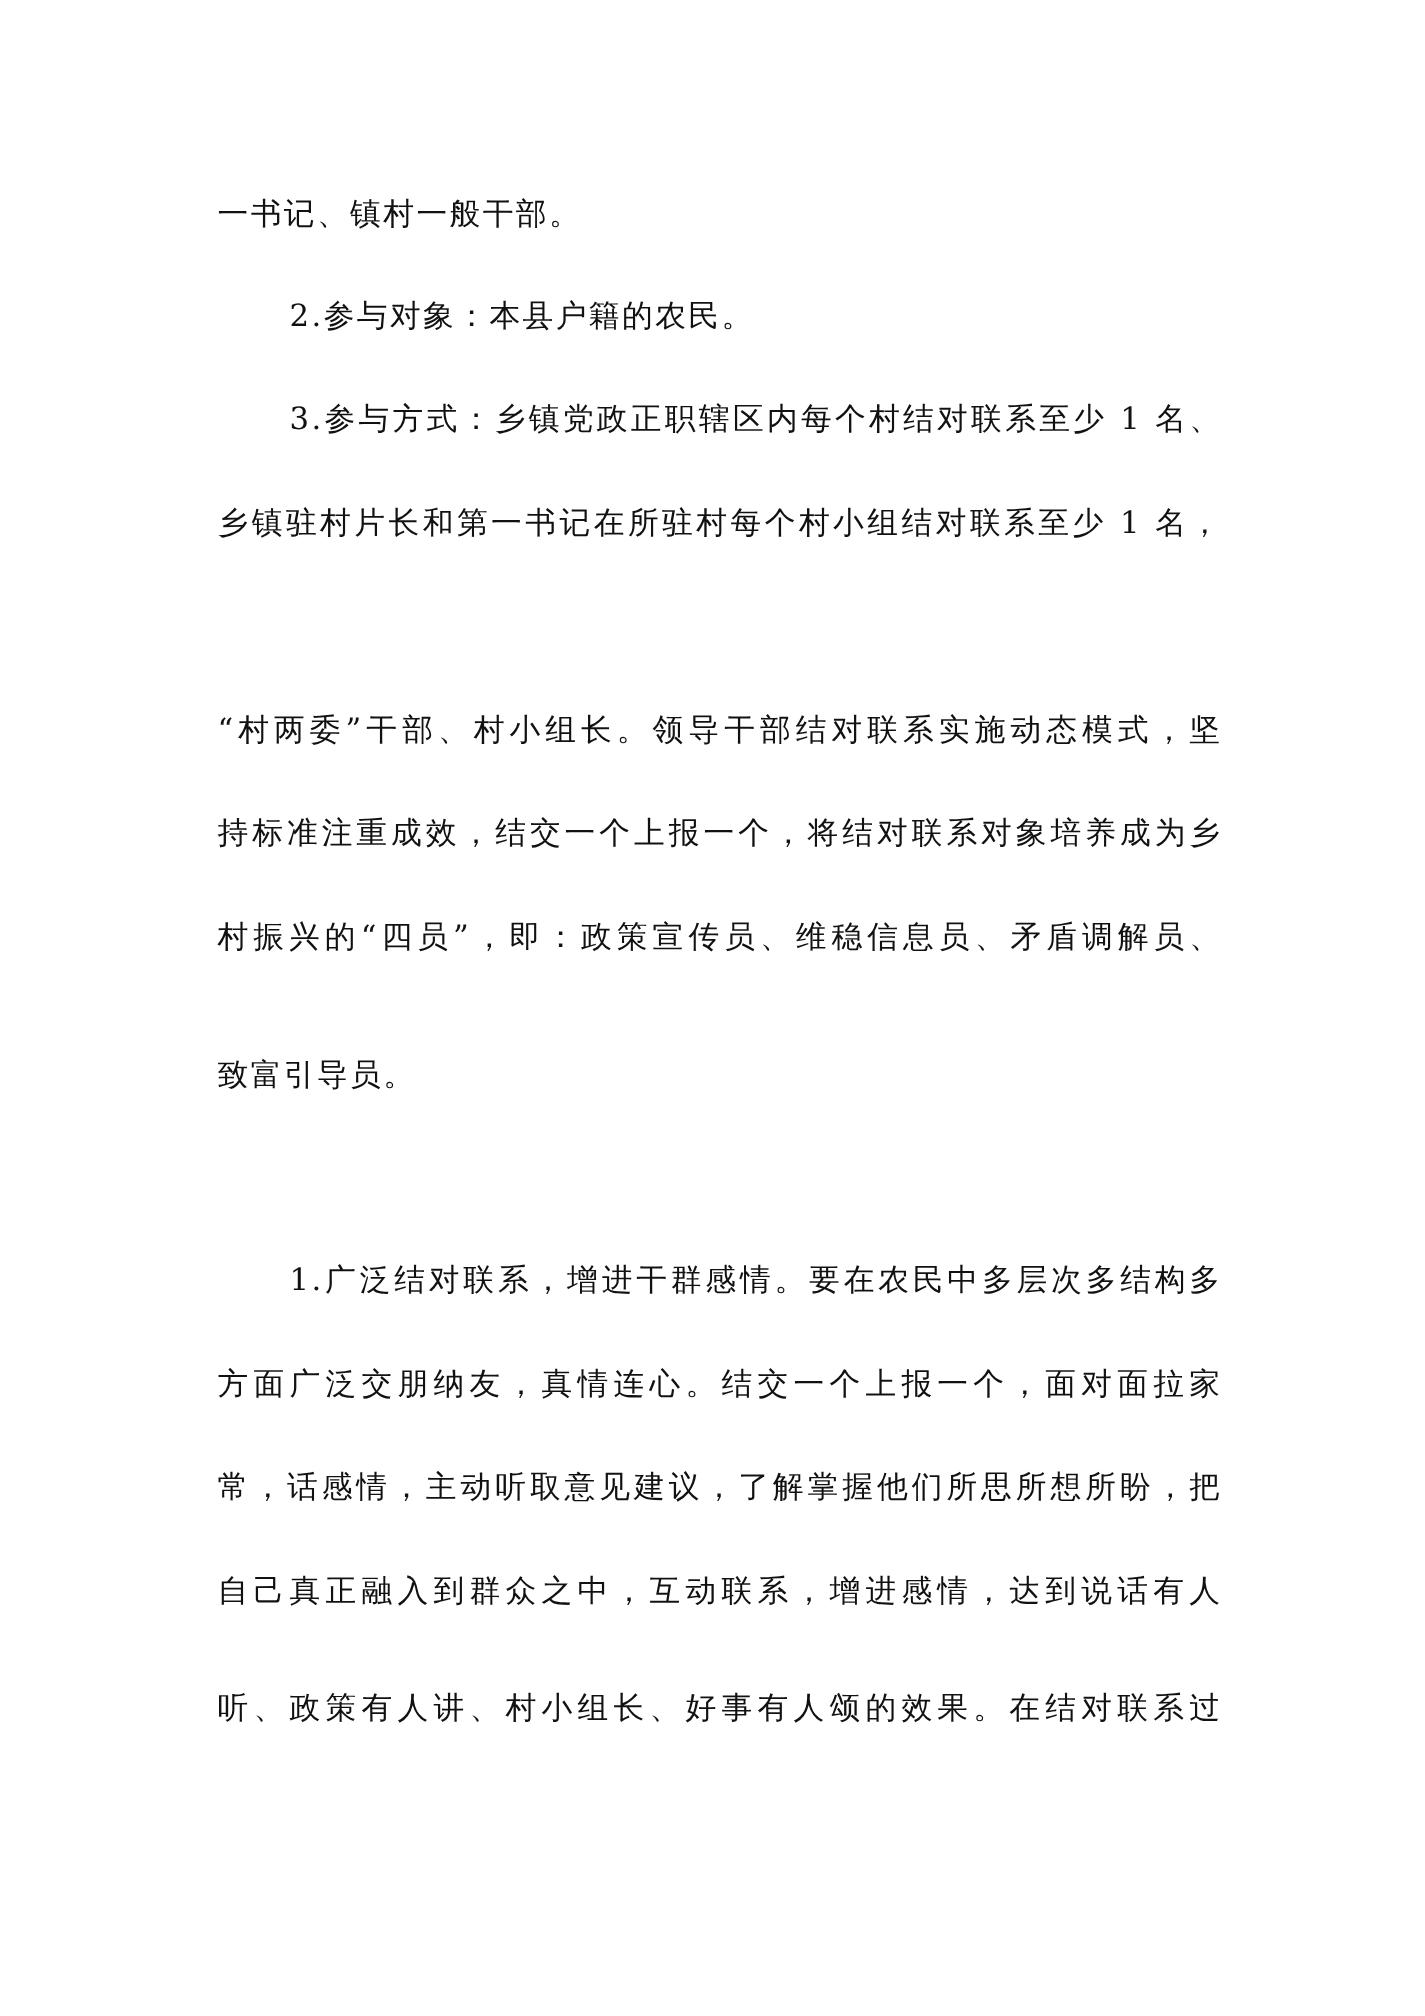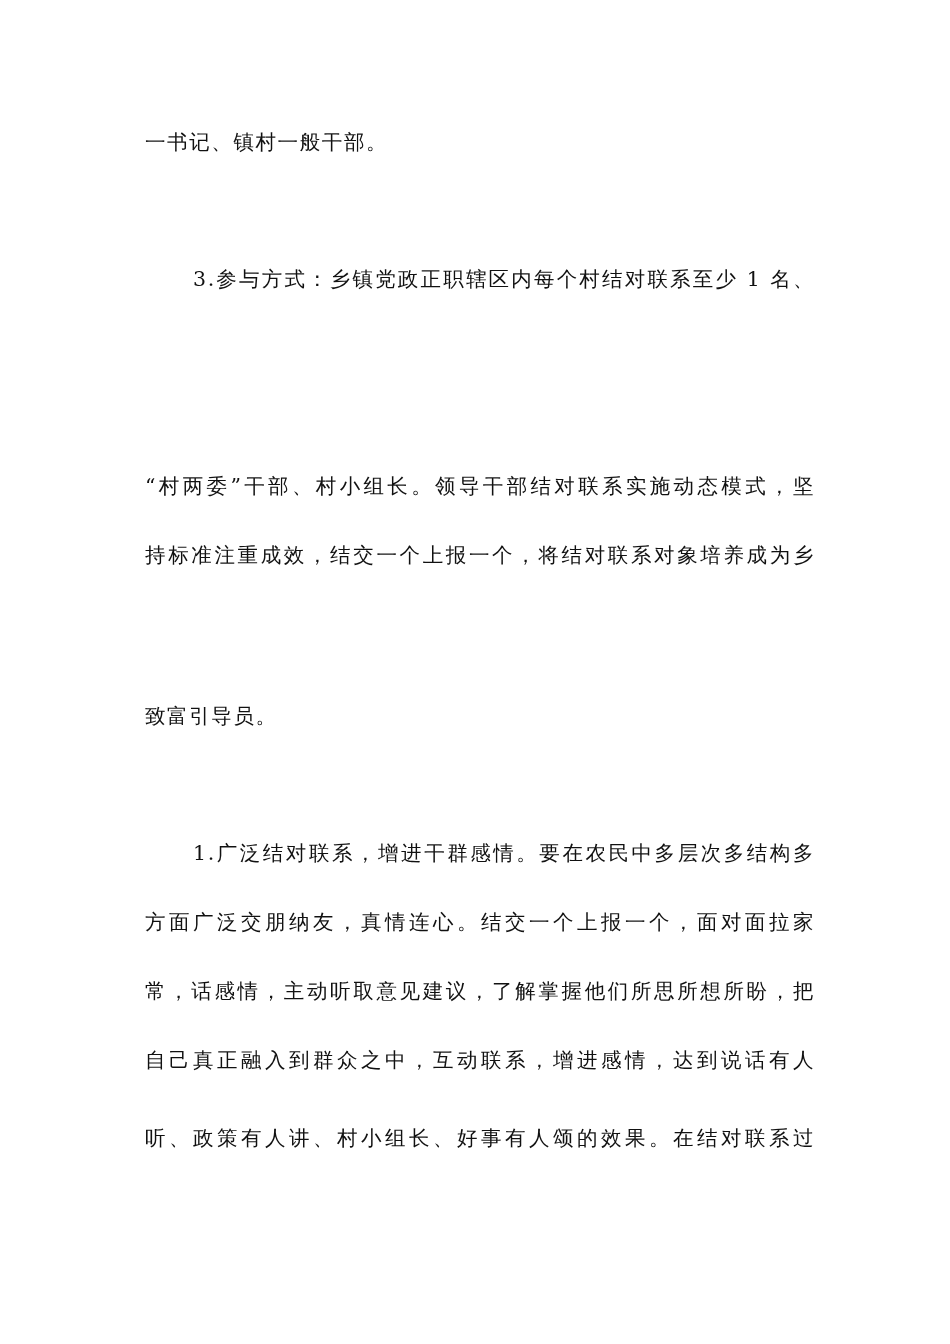--- a/index.html
+++ b/index.html
@@ -40,22 +40,25 @@
     .line.indent {
       left: 193px;
       width: 622px;
     }
   </style>
 </head>
 <body>
 
 <div class="page">
   <div class="line short" style="top:128px">一书记、镇村一般干部。</div>
+  <div class="line short indent" style="top:196px">2.参与对象：本县户籍的农民。</div>
   <div class="line indent" style="top:265px">3.参与方式：乡镇党政正职辖区内每个村结对联系至少 1 名、</div>
+  <div class="line" style="top:334px">乡镇驻村片长和第一书记在所驻村每个村小组结对联系至少 1 名，</div>
   <div class="line" style="top:472px">“村两委”干部、村小组长。领导干部结对联系实施动态模式，坚</div>
   <div class="line" style="top:541px">持标准注重成效，结交一个上报一个，将结对联系对象培养成为乡</div>
+  <div class="line" style="top:610px">村振兴的“四员”，即：政策宣传员、维稳信息员、矛盾调解员、</div>
   <div class="line short" style="top:702px">致富引导员。</div>
   <div class="line indent" style="top:839px">1.广泛结对联系，增进干群感情。要在农民中多层次多结构多</div>
   <div class="line" style="top:908px">方面广泛交朋纳友，真情连心。结交一个上报一个，面对面拉家</div>
   <div class="line" style="top:977px">常，话感情，主动听取意见建议，了解掌握他们所思所想所盼，把</div>
   <div class="line" style="top:1046px">自己真正融入到群众之中，互动联系，增进感情，达到说话有人</div>
   <div class="line" style="top:1124px">听、政策有人讲、村小组长、好事有人颂的效果。在结对联系过</div>
 </div>
 
 </body></html>

